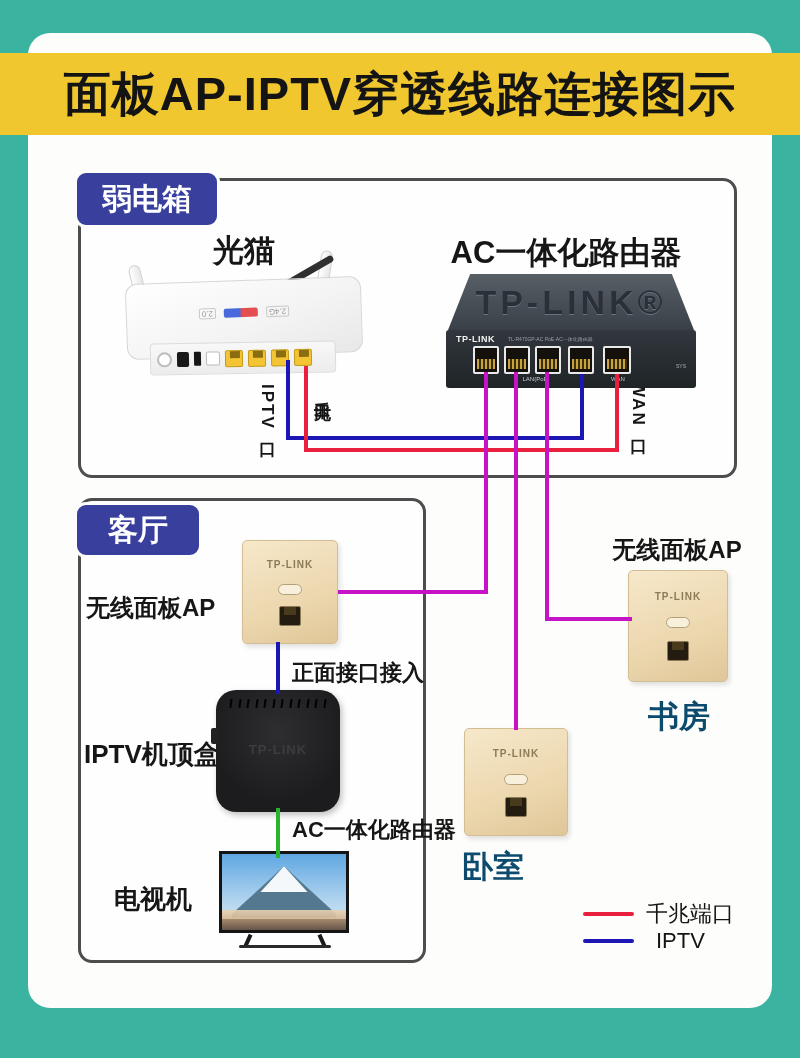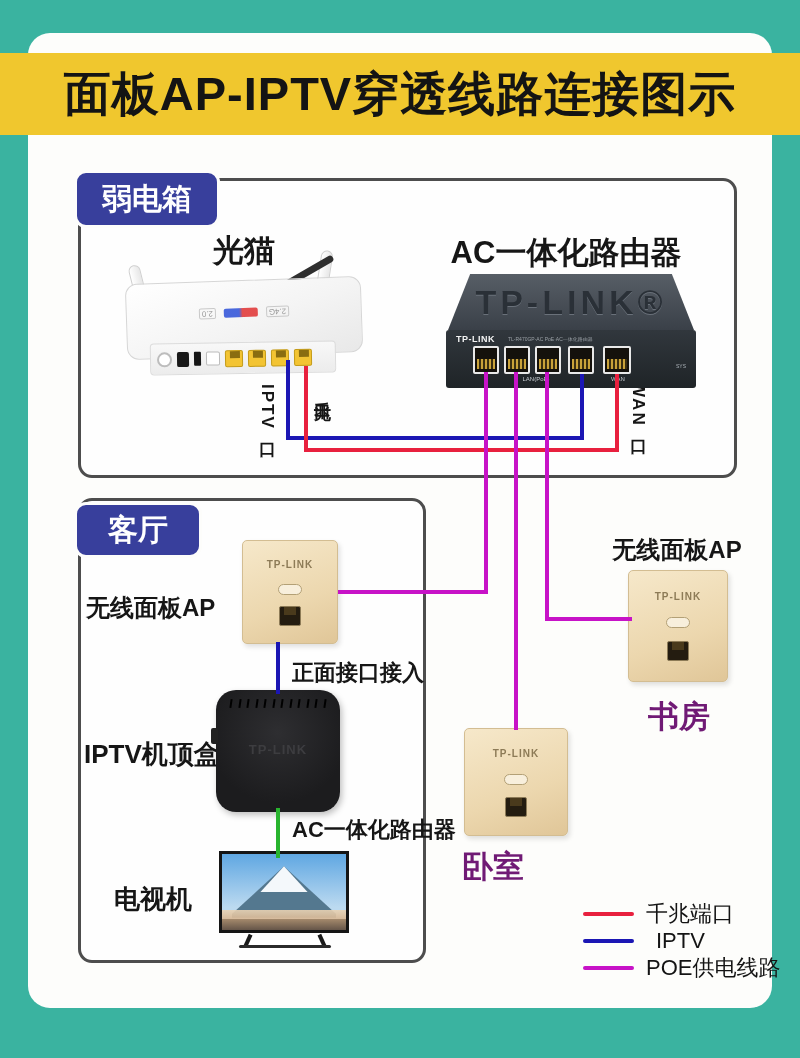--- a/index.html
+++ b/index.html
@@ -7,21 +7,21 @@
   #stage{position:relative;width:800px;height:1058px;background:#3ab3a0;overflow:hidden;margin:0 auto;}
   .card{position:absolute;left:28px;top:33px;width:744px;height:975px;background:#fdfdfb;border-radius:22px;z-index:1;}
   .title-band{position:absolute;left:0;top:53px;width:800px;height:82px;background:#f0c72e;z-index:3;
     display:flex;align-items:center;justify-content:center;}
   .title-band .t{font-size:47px;font-weight:900;color:#141414;letter-spacing:1px;}
   .secbox{position:absolute;border:3px solid #4d4d4d;border-radius:14px;background:#fefefe;z-index:2;}
   .pill{position:absolute;background:#383f9c;color:#fff;font-weight:900;border:3px solid #fdfdfb;
     border-radius:12px;display:flex;align-items:center;justify-content:center;z-index:8;font-size:30px;}
   .h-label{position:absolute;font-weight:900;color:#161616;z-index:8;white-space:nowrap;text-align:center;}
   .v-label{position:absolute;font-weight:900;color:#161616;z-index:8;writing-mode:vertical-rl;font-size:17px;letter-spacing:2px;}
-  .room-label{position:absolute;font-weight:900;color:#701a75;font-size:31px;z-index:8;white-space:nowrap;transform:translateX(-50%);}
+  .room-label{position:absolute;font-weight:900;color:#0c4a6e;font-size:31px;z-index:8;white-space:nowrap;transform:translateX(-50%);}
   .line{position:absolute;z-index:20;}
   
   .modem{position:absolute;left:118px;top:258px;width:256px;height:130px;z-index:10;}
   .ant{position:absolute;background:linear-gradient(90deg,#fff,#e7e7e7);border:1px solid #cfcfcf;border-radius:7px;}
   .ant-dark{position:absolute;left:104px;top:60px;width:128px;height:7px;background:#2f2f2f;border-radius:4px;
     transform:rotate(-30deg);transform-origin:left center;}
   .modem-body{position:absolute;left:8px;top:22px;width:236px;height:76px;border-radius:12px;
     background:linear-gradient(160deg,#ffffff 0%,#f4f4f4 55%,#e8e8e8 100%);border:1px solid #d6d6d6;transform:rotate(-2deg);}
   .modem-logos{position:absolute;left:0;right:0;top:26px;display:flex;justify-content:center;gap:8px;align-items:center;}
   .badge{font-size:8px;color:#9a9a9a;border:1px solid #c9c9c9;border-radius:2px;padding:0 2px;transform:rotate(180deg);}
@@ -235,19 +235,15 @@
 
   <div class="legend">
     <div class="lg-row">
       <span class="lg-swatch" style="background: rgb(232, 32, 62);"></span>
       <span class="lg-txt">千兆端口</span>
     </div>
     <div class="lg-row">
       <span class="lg-swatch" style="background: rgb(27, 22, 180);"></span>
       <span class="lg-txt" style="padding-left:10px;">IPTV</span>
     </div>
-    <div class="lg-row">
-      <span class="lg-swatch" style="background: rgb(199, 19, 199);"></span>
-      <span class="lg-txt">POE供电线路</span>
-    </div>
   </div>
 
 </div>
 
 </body></html>

